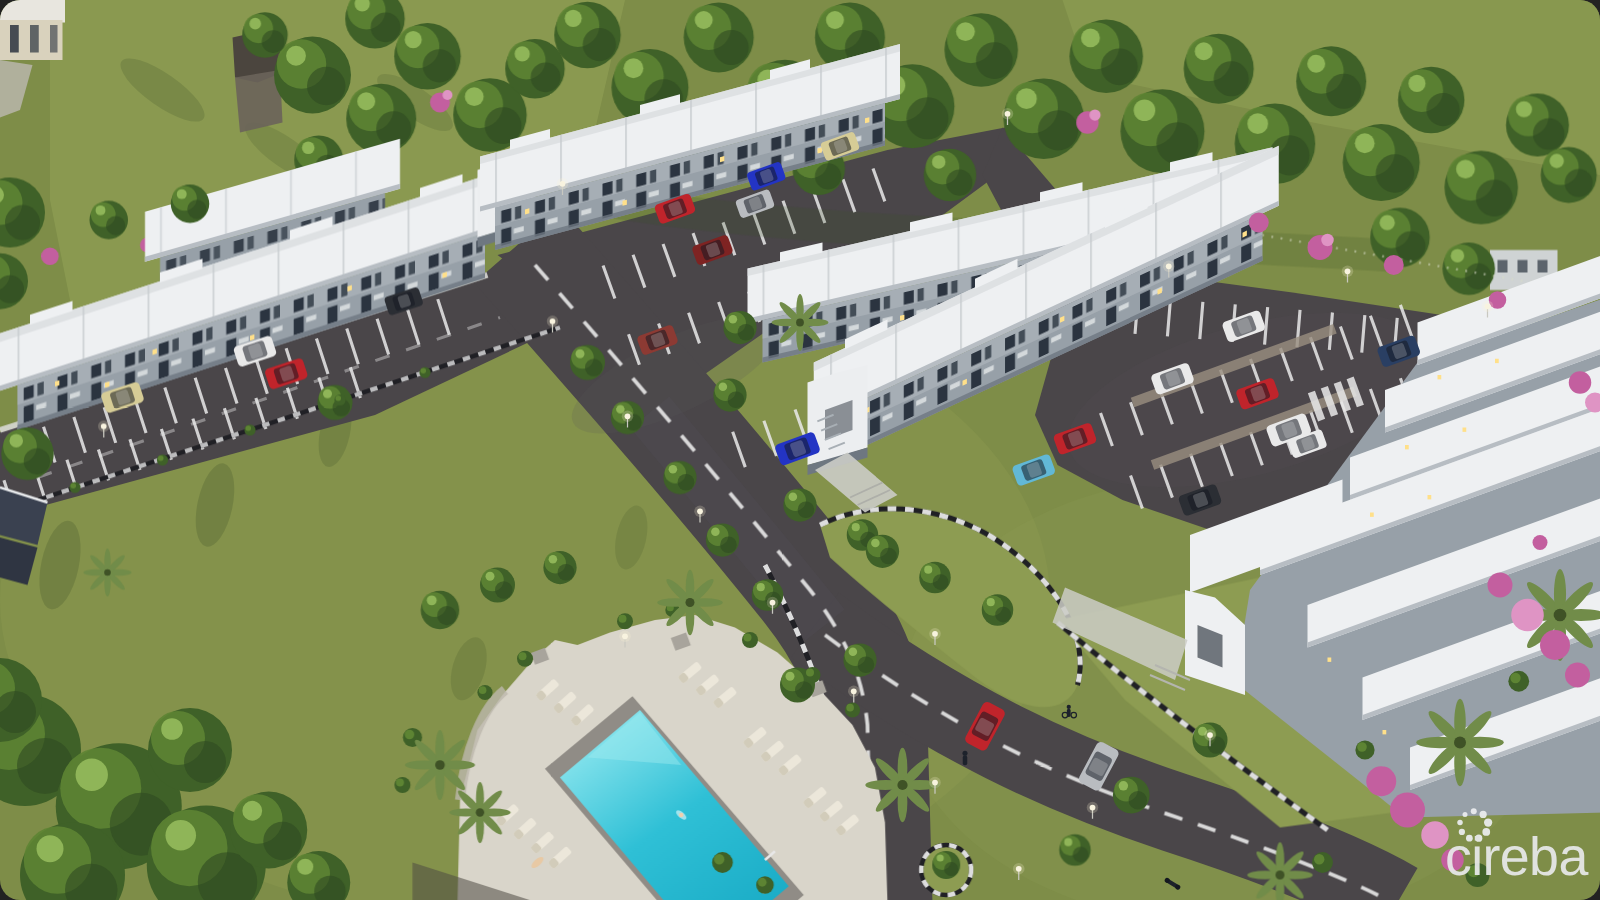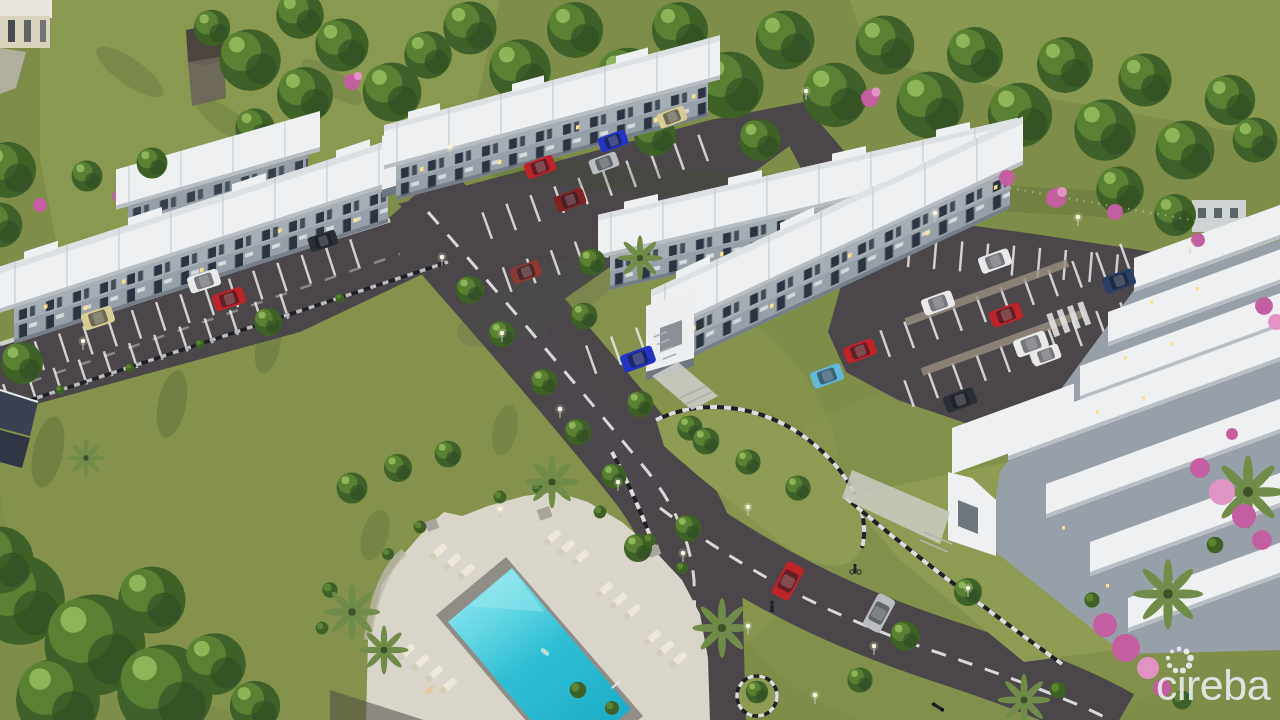--- a/index.html
+++ b/index.html
@@ -1,16 +1,16 @@
 <!DOCTYPE html>
 <html style="--grass: #7e8d48; --grass_light: #8d9c52; --grass_dark: #5d7134; --tree_dark: #2e4a21; --tree_mid: #3f6128; --tree_light: #5d8433; --tree_highlight: #9cc261; --pink: #c35f9f; --pink_light: #df94c4; --palm: #718c49; --asphalt: #4a4649; --asphalt_light: #5b575b; --marking: #e9e9e9; --curb: #202025; --tan_island: #9a8f80; --roof: #eef0f2; --roof_shade: #d7dadd; --fascia: #b7bdc3; --wall: #97a0a8; --wall_light: #b5bcc2; --wall_dark: #6e7781; --window: #2b3440; --window_lit: #ffe08a; --balcony: #dbdfe2; --deck: #d9d5ca; --deck_shade: #bdb8ac; --coping: #908c86; --water: #2fc0d6; --water_light: #8fe7ef; --water_deep: #17a9c4; --path: #cbccc6; --lamp: #f7f3e2; --car_red: #c0242b; --car_darkred: #7e2322; --car_maroon: #8c3a33; --car_blue: #2334c4; --car_navy: #2a3f63; --car_cyan: #62b8d6; --car_silver: #b9bcc0; --car_white: #e9e9e9; --car_dark: #2b2e34; --car_beige: #d6cc96;"><head>
 <meta charset="utf-8">
 <style>
   html,body{margin:0;padding:0;background:#222;}
-  .stage{position:relative;width:1280px;height:720px;overflow:hidden;font-family:"Liberation Sans",sans-serif;}
+  .stage{position:relative;width:1280px;height:720px;overflow:hidden;font-family:"Liberation Sans",sans-serif;border-radius:16px;}
   svg{display:block}
   .wm-text{font-family:"Liberation Sans","DejaVu Sans",sans-serif;font-weight:400;letter-spacing:-.5px;}
 </style>
 </head>
 <body>
 
 <div class="stage">
 <svg width="1280" height="720" viewBox="0 0 1280 720">
   <defs>
     <linearGradient id="waterGrad" gradientUnits="userSpaceOnUse" x1="500" y1="560" x2="630" y2="740">

